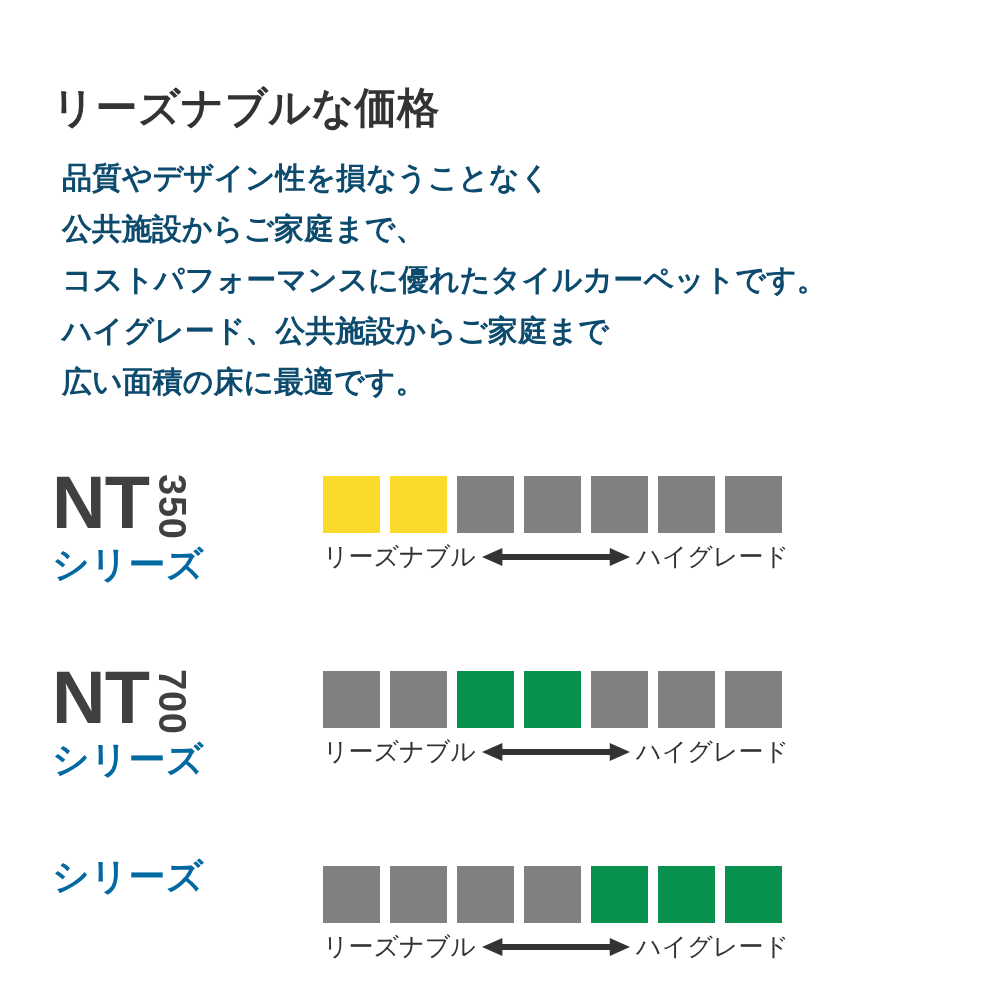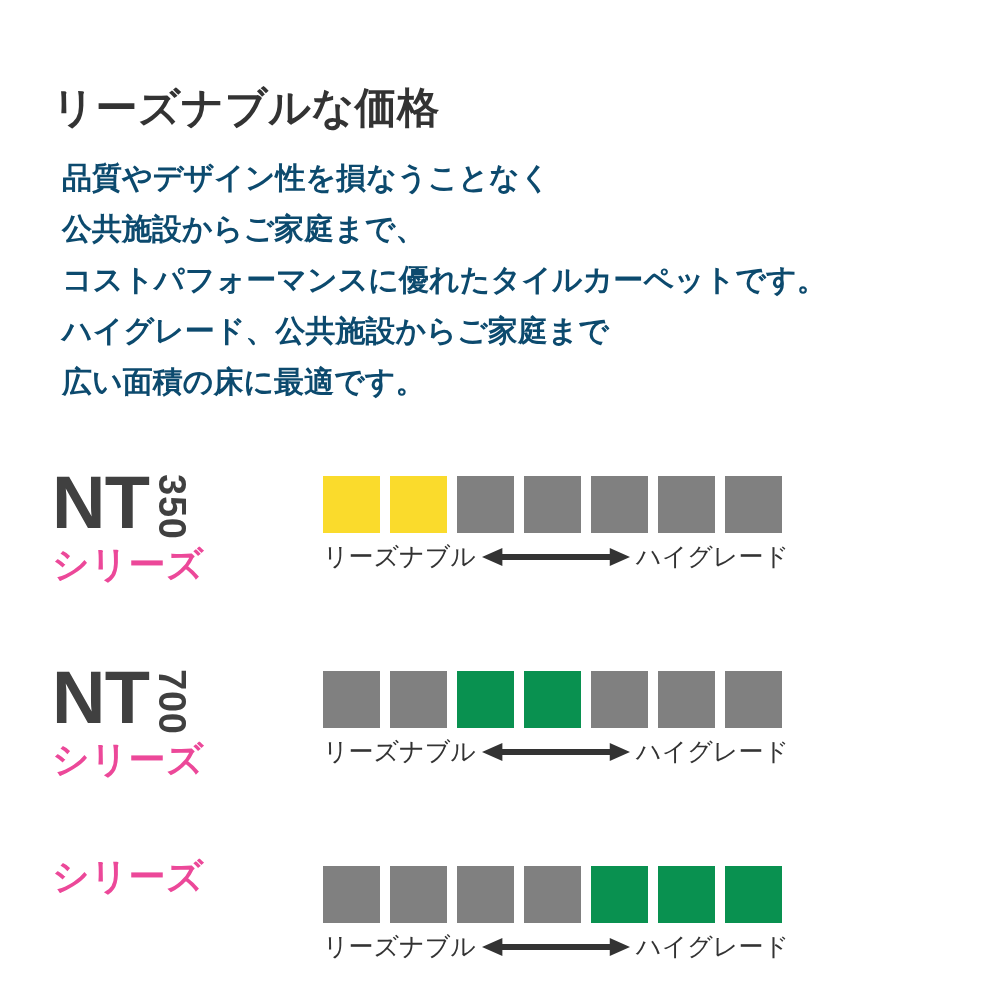--- a/index.html
+++ b/index.html
@@ -80,21 +80,21 @@
     writing-mode: vertical-rl;
     transform: rotate(0deg);
     margin-left: 4px;
     margin-top: 2px;
     font-family: "Liberation Sans", "DejaVu Sans", sans-serif;
   }
   .series-code .num:empty { display: none; }
   .series-sub {
     font-size: 37px;
     font-weight: 700;
-    color: #ec4899;
+    color: #0369a1;
     line-height: 1;
     margin-top: 6px;
     letter-spacing: 0.01em;
     white-space: nowrap;
   }
 
   
   .scale-block {
     position: absolute;
     left: 323px;

